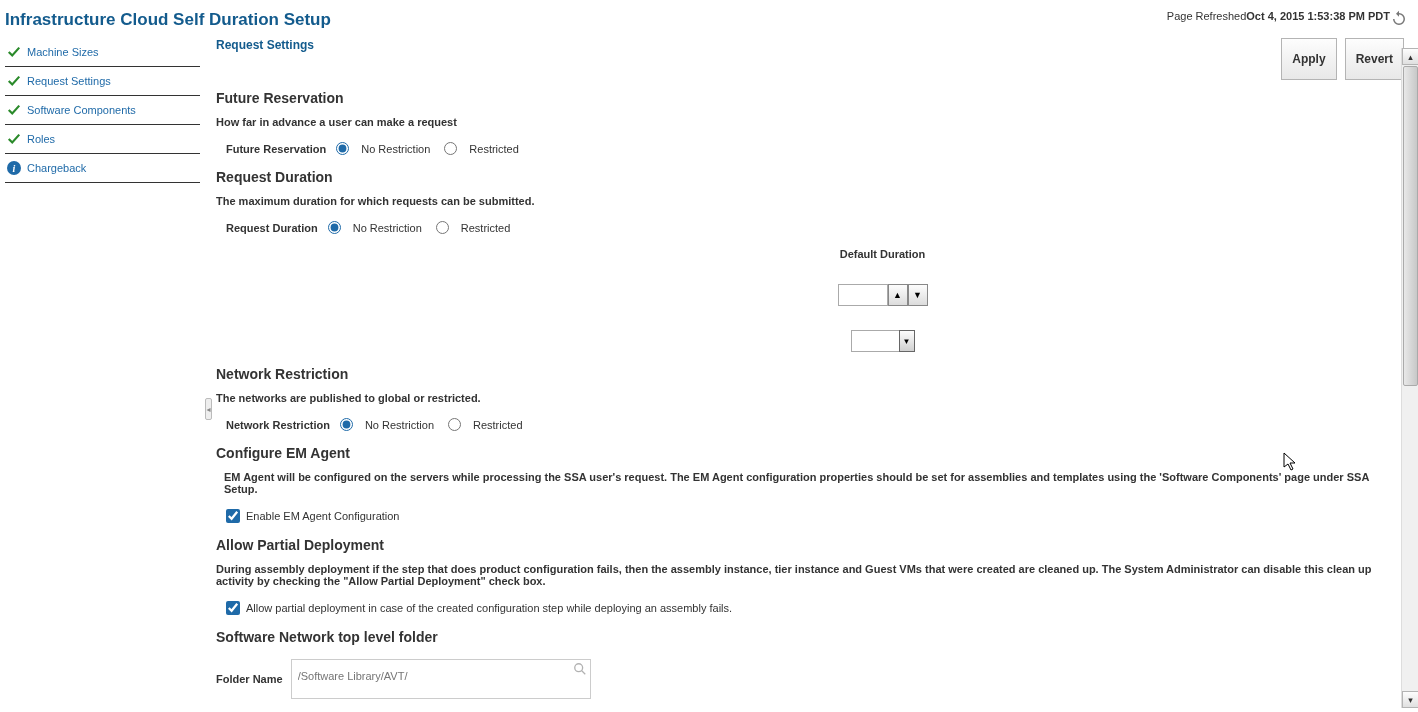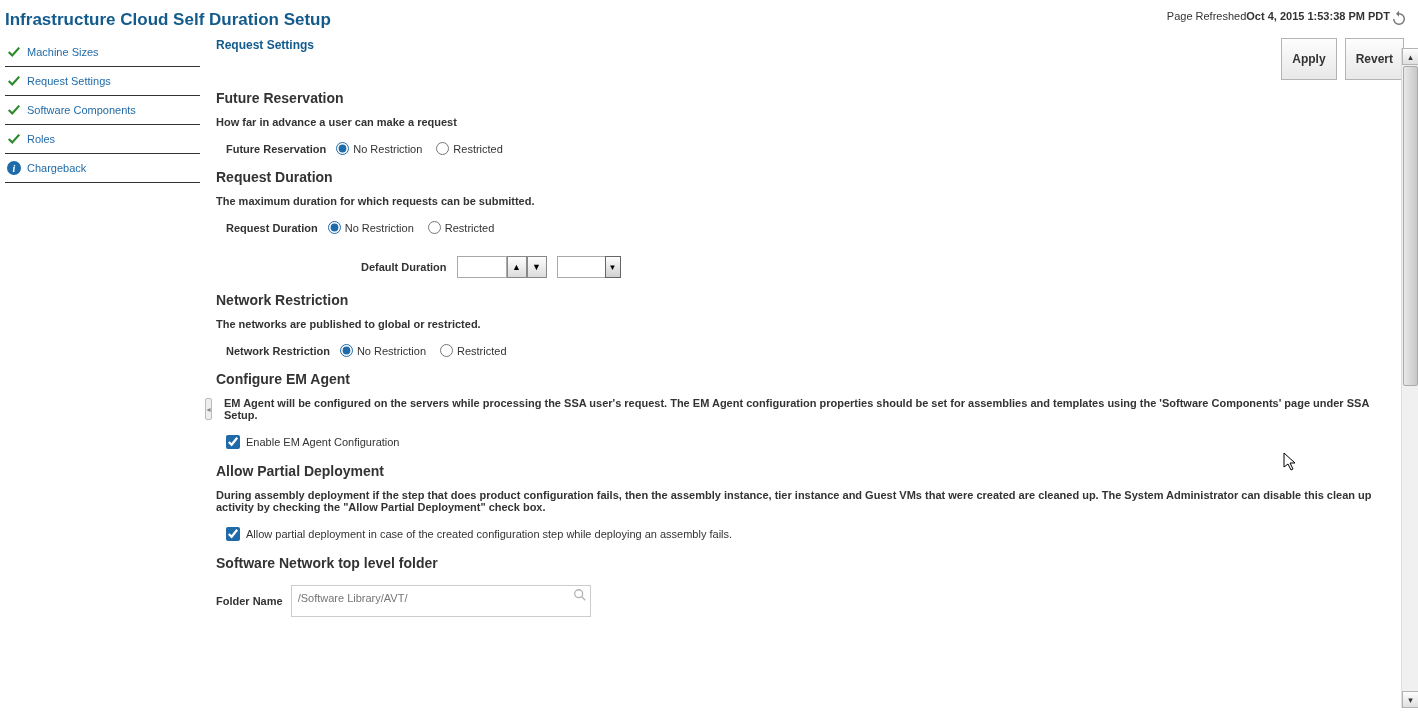--- a/index.html
+++ b/index.html
@@ -28,39 +28,39 @@
 .toolbar-row { display: flex; justify-content: flex-end; gap: 8px; margin-bottom: 6px; align-items: center; }
 .btn { background: linear-gradient(#fdfdfd,#e8e8e8); border: 1px solid #b4b4b4; padding: 13px 10px; font-size: 12px; cursor: pointer; font-weight: bold; color: #333; }
 
 .section-heading { font-size: 14px; font-weight: bold; color: #333; margin-top: 14px; margin-bottom: 10px; }
 .section-heading.first { margin-top: 4px; }
 .section-desc { font-size: 11px; font-weight: bold; color: #333; margin-bottom: 14px; }
 
 .form-row { display: flex; align-items: center; gap: 10px; margin: 6px 0 6px 10px; }
 .form-label { font-size: 11px; font-weight: bold; width: auto; white-space: nowrap; }
 .radio-group { display: flex; align-items: center; gap: 14px; }
-.radio-opt { display: inline-flex; align-items: center; gap: 4px; font-size: 11px; justify-content: center; }
+.radio-opt { display: inline-flex; align-items: center; gap: 12px; font-size: 11px; justify-content: center; }
 input[type=radio] { accent-color: #1f6aa8; }
 
-.default-dur-row { display: flex; align-items: center; gap: 10px; margin: 22px 0 6px 145px; }
+.default-dur-row { display: flex; align-items: center; gap: 24px; margin: 14px 0 6px 145px; flex-direction: column; }
 .num-input-wrap { display: flex; align-items: stretch; }
 .num-input { width: 50px; height: 22px; border: 1px solid #aaa; padding: 2px 4px; font-size: 11px; }
 .spin-btn { width: 18px; height: 10px; font-size: 7px; line-height: 7px; text-align: center; background: linear-gradient(#fff,#ddd); border: none; cursor: pointer; padding:0;}
 .spin-row { display: flex; }
 .spin-row .spin-btn { width: 20px; height: 22px; border: 1px solid #888; background: linear-gradient(#fdfdfd,#dcdcdc); font-size: 9px;}
 .select-wrap { display: flex; align-items: stretch; }
 .sel-input { width: 48px; height: 22px; border: 1px solid #aaa; border-right: none; padding: 2px; }
 .sel-btn { width: 16px; height: 22px; border: 1px solid #666; background: linear-gradient(#fdfdfd,#d0d0d0); font-size: 8px; cursor: pointer;}
 
 .cb-row { display: flex; align-items: center; gap: 6px; margin: 6px 0 6px 10px; }
 input[type=checkbox] { width: 14px; height: 14px; accent-color: #1f6aa8; }
 
 .folder-row { display: flex; align-items: center; gap: 8px; margin: 14px 0 6px 0; }
 .folder-input-wrap { position: relative; width: 300px; }
-.folder-input { width: 100%; height: 32px; border: 1px solid #ccc; padding: 2px 22px 8px 6px; font-size: 11px; color: #999; }
+.folder-input { width: 100%; height: 40px; border: 1px solid #ccc; padding: 2px 22px 8px 6px; font-size: 11px; color: #999; }
 .folder-search { position: absolute; right: 4px; top: 3px; width: 14px; height: 14px; opacity: .5; }
 
 .splitter-handle { position: absolute; left: 205px; top: 360px; width: 7px; height: 22px; border: 1px solid #bbb; background: #eee; border-radius: 2px; font-size:8px; display:flex; align-items:center; justify-content:center; cursor:pointer; color:#888;}
 
 .scrollbar-v { position: absolute; right: 0; top: 48px; width: 17px; height: 660px; background: #f0f0f0; border-left: 1px solid #ddd;}
 .scroll-up-btn, .scroll-down-btn { position: absolute; left: 0; width: 17px; height: 17px; background: linear-gradient(#fdfdfd,#e0e0e0); border: 1px solid #b4b4b4; font-size: 9px; display:flex; align-items:center; justify-content:center; cursor:pointer;}
 .scroll-up-btn { top: 0; }
 .scroll-down-btn { bottom: 0; }
 .scroll-thumb { position: absolute; left: 1px; top: 18px; width: 15px; height: 320px; background: linear-gradient(to right,#e8e8e8,#c8c8c8); border: 1px solid #aaa; border-radius: 2px; }
 

